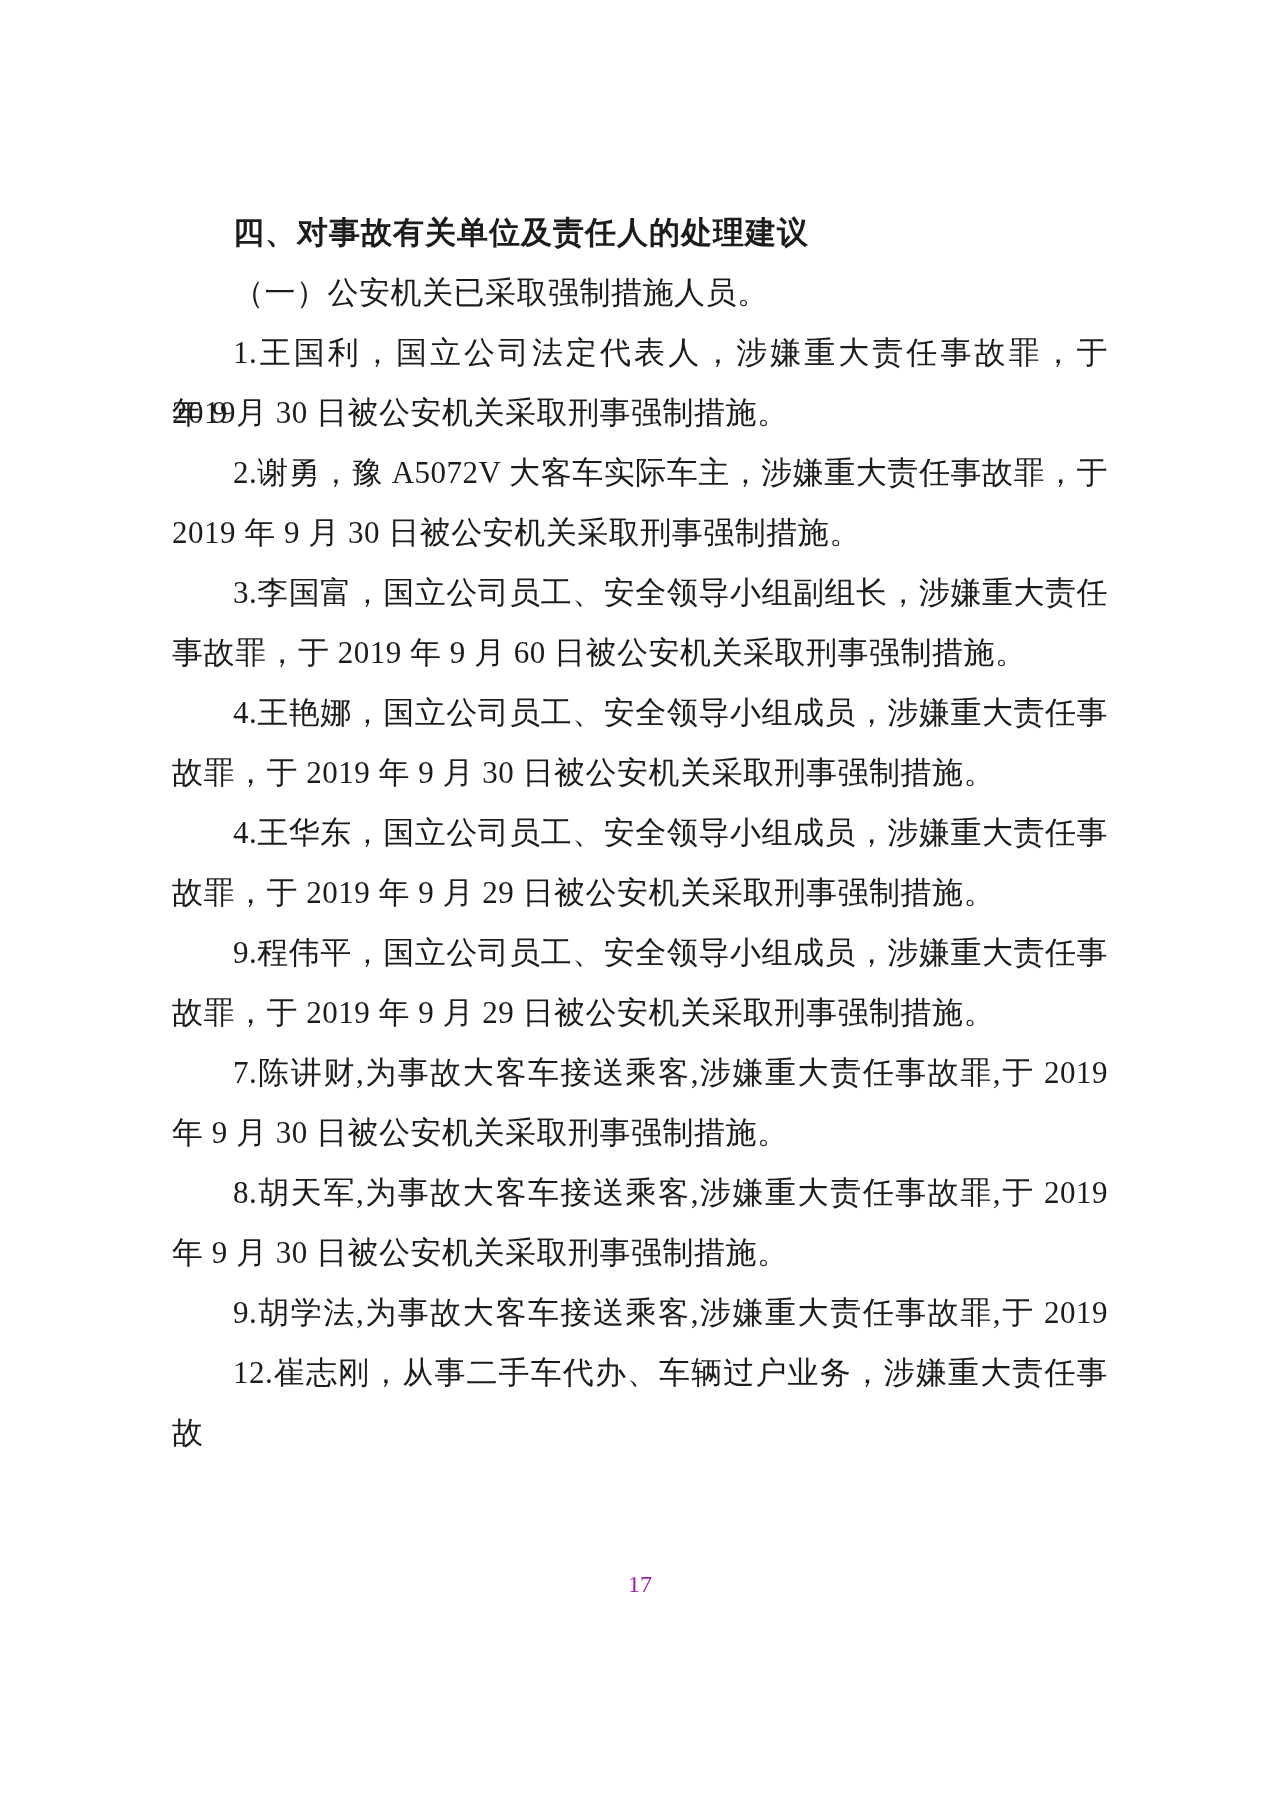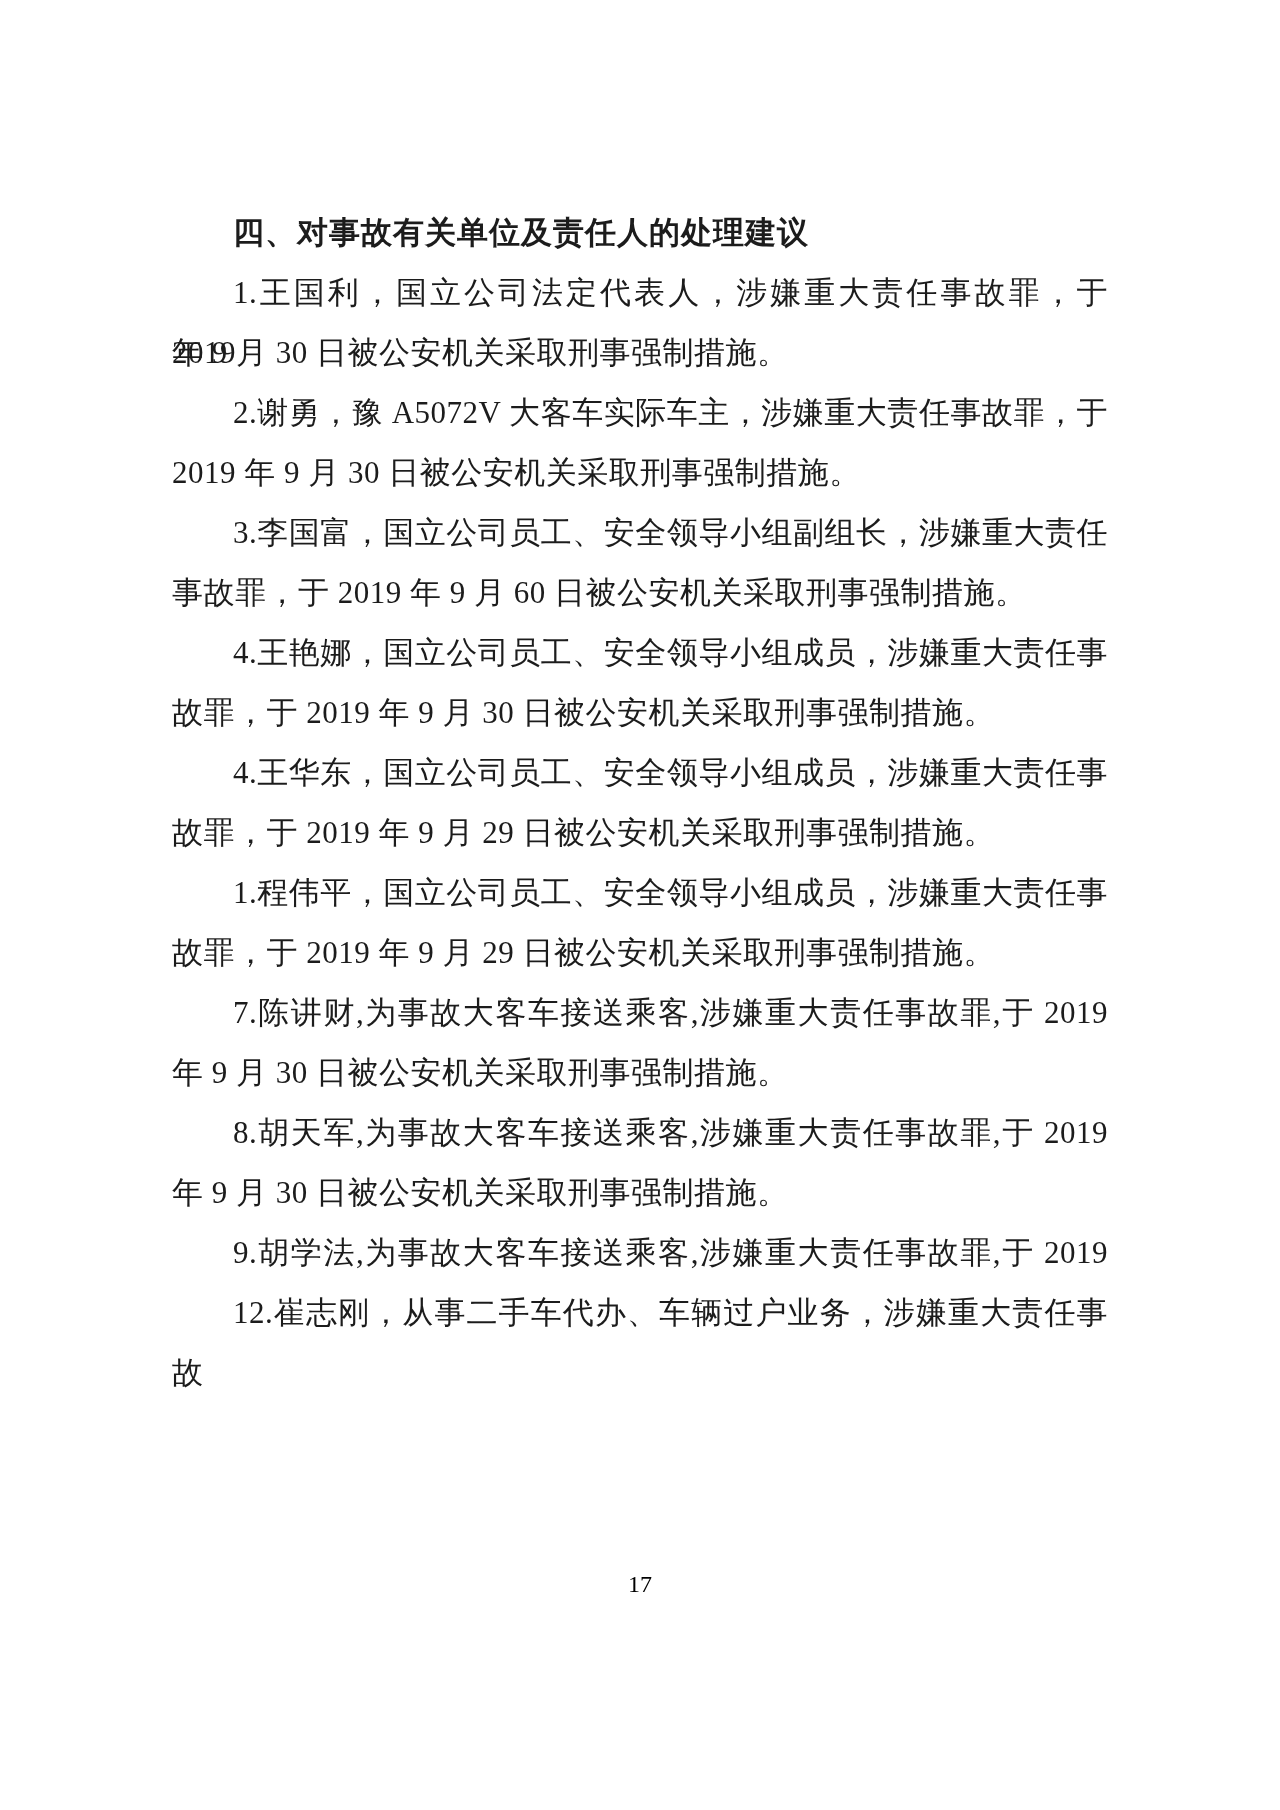--- a/index.html
+++ b/index.html
@@ -45,49 +45,50 @@
   }
   .page-number {
     position: absolute;
     top: 1568px;
     left: 0;
     width: 1280px;
     height: 32px;
     line-height: 32px;
     text-align: center;
     font-size: 24px;
-    color: #000000;
+    color: #a21caf;
     font-family: "Liberation Serif", "DejaVu Serif", serif;
   }
 </style>
 </head>
 <body>
 
 <div class="page">
   <div class="content">
 
     <div class="line heading indent">四、对事故有关单位及责任人的处理建议</div>
 
+    <div class="line indent">（一）公安机关已采取强制措施人员。</div>
 
     <div class="line indent fill">1.王国利，国立公司法定代表人，涉嫌重大责任事故罪，于 2019</div>
     <div class="line">年 9 月 30 日被公安机关采取刑事强制措施。</div>
 
     <div class="line indent fill">2.谢勇，豫 A5072V 大客车实际车主，涉嫌重大责任事故罪，于</div>
     <div class="line">2019 年 9 月 30 日被公安机关采取刑事强制措施。</div>
 
     <div class="line indent fill">3.李国富，国立公司员工、安全领导小组副组长，涉嫌重大责任</div>
     <div class="line">事故罪，于 2019 年 9 月 60 日被公安机关采取刑事强制措施。</div>
 
     <div class="line indent fill">4.王艳娜，国立公司员工、安全领导小组成员，涉嫌重大责任事</div>
     <div class="line">故罪，于 2019 年 9 月 30 日被公安机关采取刑事强制措施。</div>
 
     <div class="line indent fill">4.王华东，国立公司员工、安全领导小组成员，涉嫌重大责任事</div>
     <div class="line">故罪，于 2019 年 9 月 29 日被公安机关采取刑事强制措施。</div>
 
-    <div class="line indent fill">1.程伟平，国立公司员工、安全领导小组成员，涉嫌重大责任事</div>
+    <div class="line indent fill">9.程伟平，国立公司员工、安全领导小组成员，涉嫌重大责任事</div>
     <div class="line">故罪，于 2019 年 9 月 29 日被公安机关采取刑事强制措施。</div>
 
     <div class="line indent fill">7.陈讲财,为事故大客车接送乘客,涉嫌重大责任事故罪,于 2019</div>
     <div class="line">年 9 月 30 日被公安机关采取刑事强制措施。</div>
 
     <div class="line indent fill">8.胡天军,为事故大客车接送乘客,涉嫌重大责任事故罪,于 2019</div>
     <div class="line">年 9 月 30 日被公安机关采取刑事强制措施。</div>
 
     <div class="line indent fill">9.胡学法,为事故大客车接送乘客,涉嫌重大责任事故罪,于 2019</div>
 

